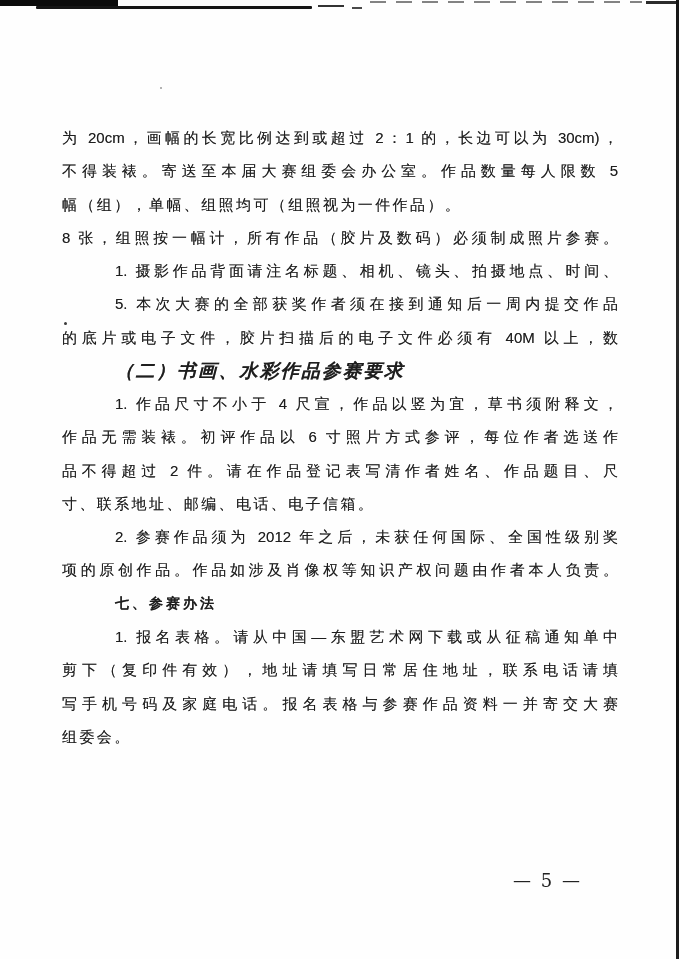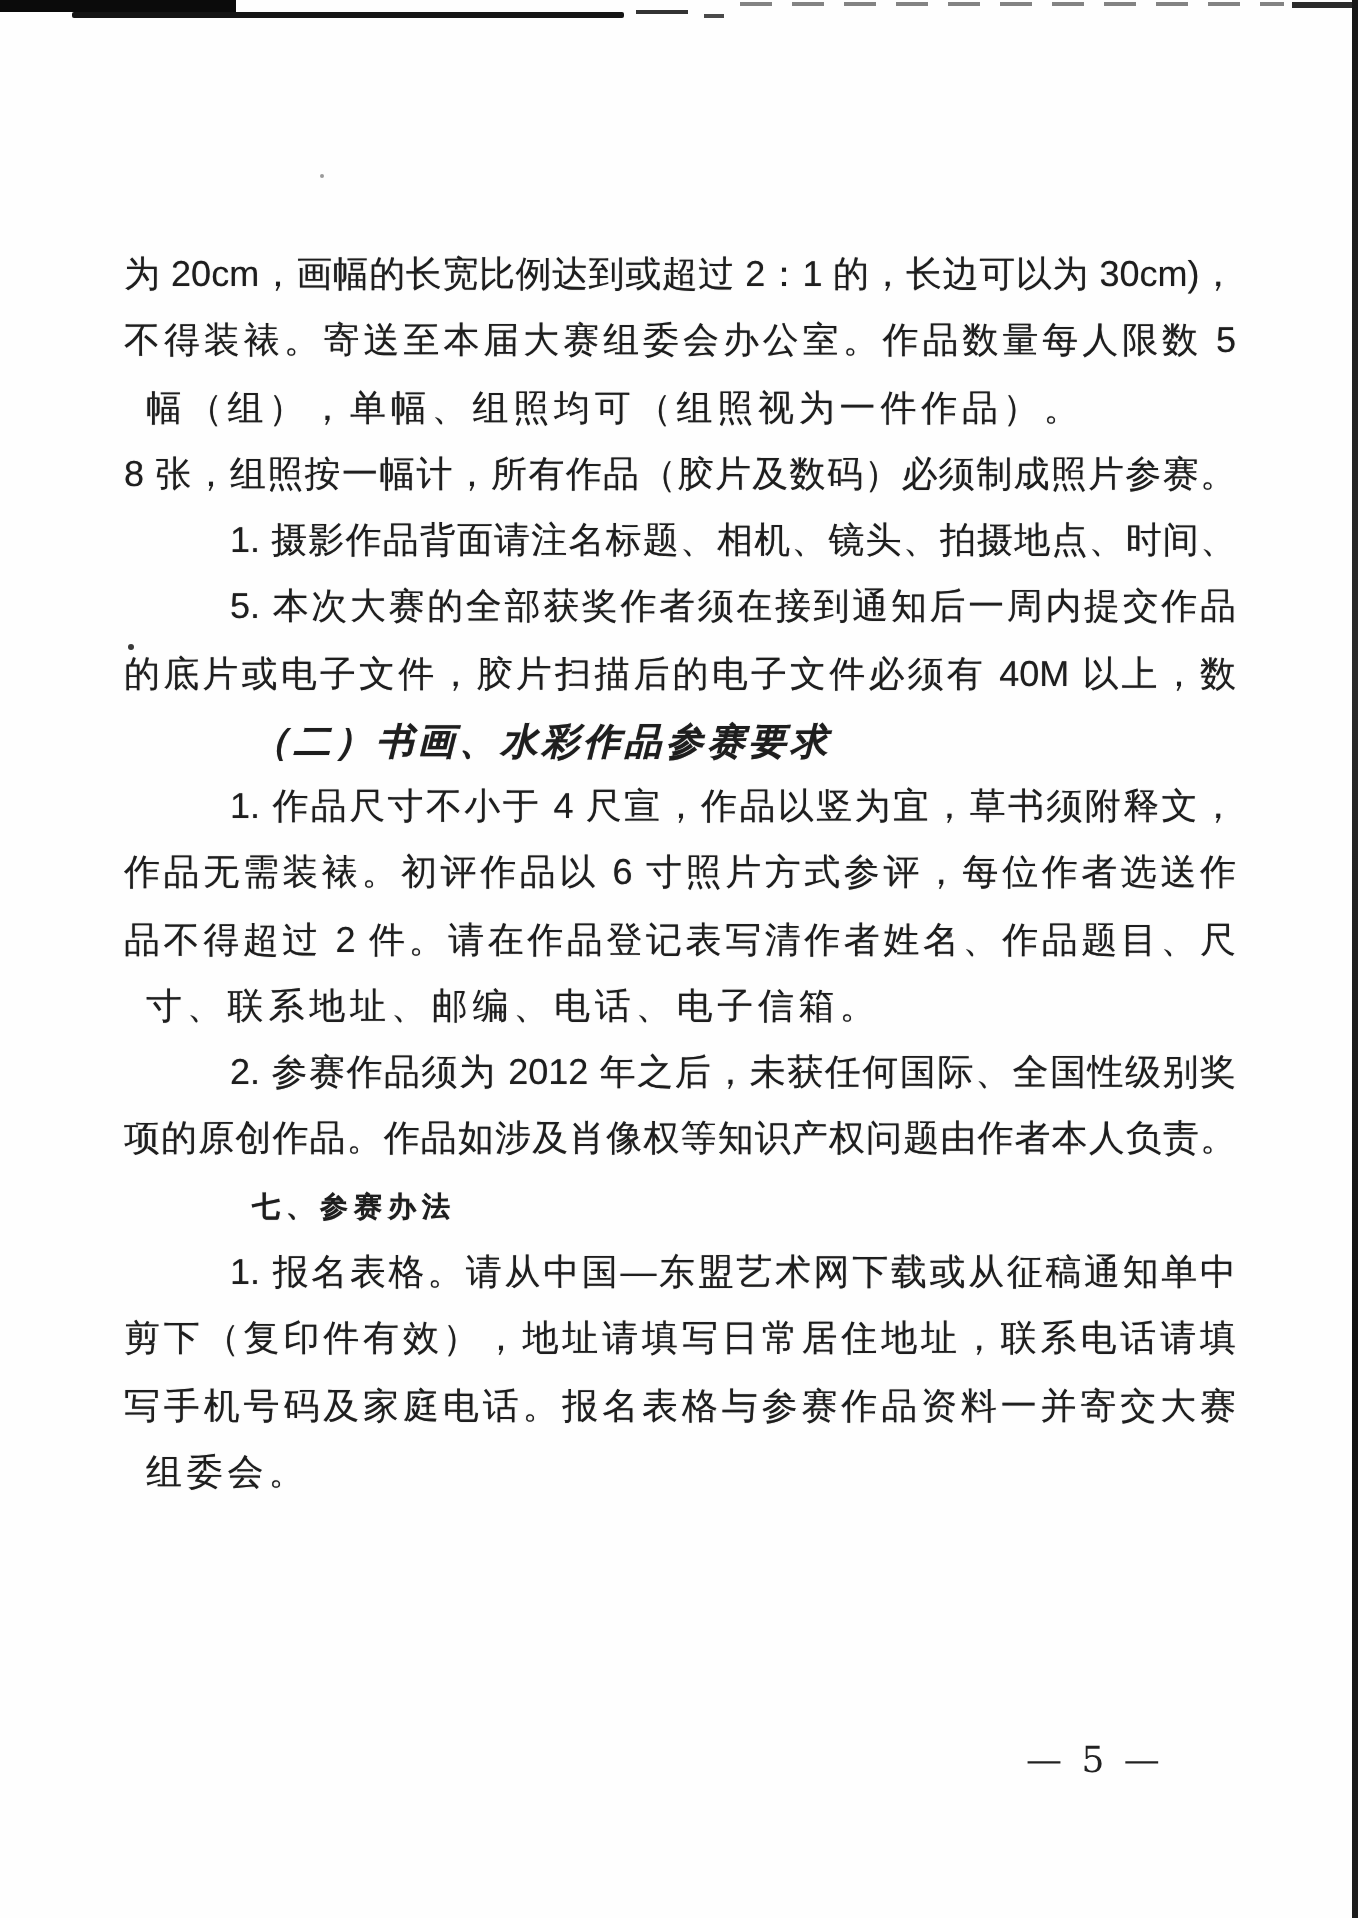--- a/index.html
+++ b/index.html
@@ -16,28 +16,28 @@
   
   .textcol {
     position: absolute;
     left: 62px;
     top: 121px;
     width: 556px;
   }
   .line {
     height: 33.27px;
     line-height: 33.27px;
-    font-size: 18px;
+    font-size: 15px;
     letter-spacing: 0;
     overflow: hidden;
     white-space: normal;
     color: #1e1e1e;
     text-shadow: 0 0 0.4px rgba(30,30,30,0.55); 
   }
-  .line:not(.full) { letter-spacing: 2.4px; margin-left: 11px; }
+  .line:not(.full) { letter-spacing: 2.4px; }
   .full {
     text-align: justify;
     text-align-last: justify;
   }
   .indent { padding-left: 53px; }
   .h1 { font-weight: bold; font-size: 14px; letter-spacing: 3px !important; }
   .h2 { font-style: italic; font-size: 18.5px; letter-spacing: 2.2px !important; font-weight: bold; }
 
   
   .page-num {

